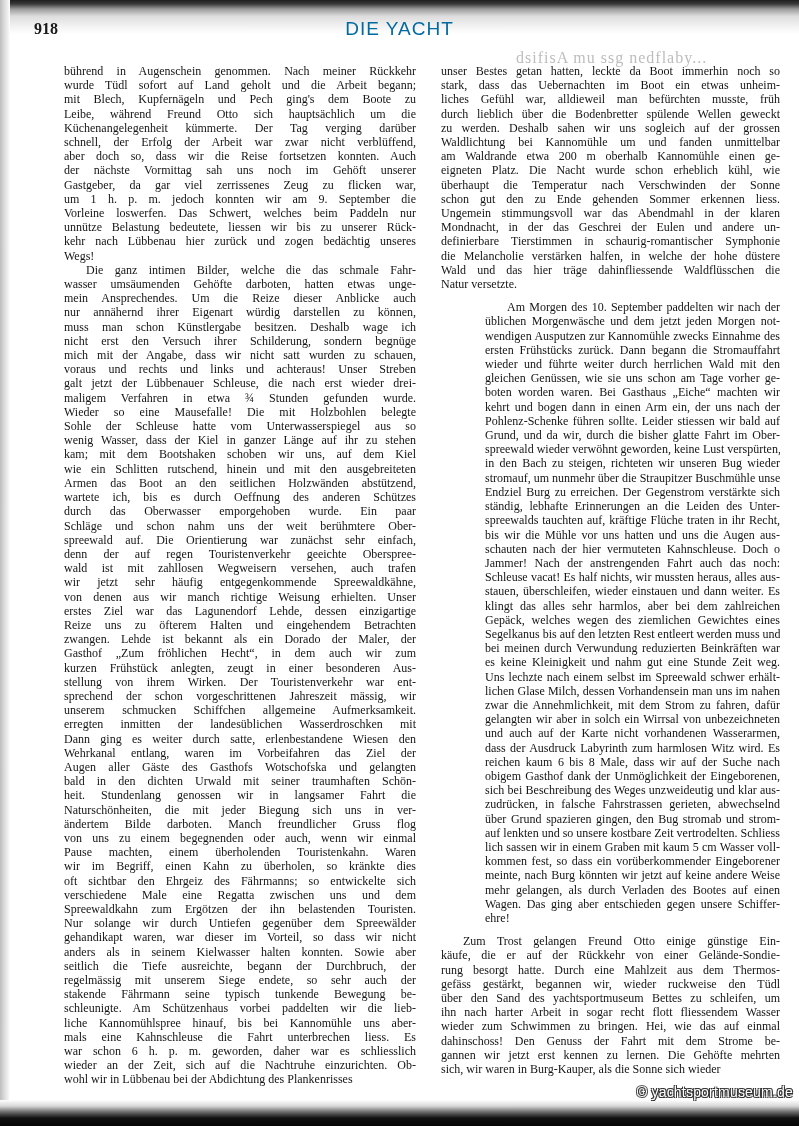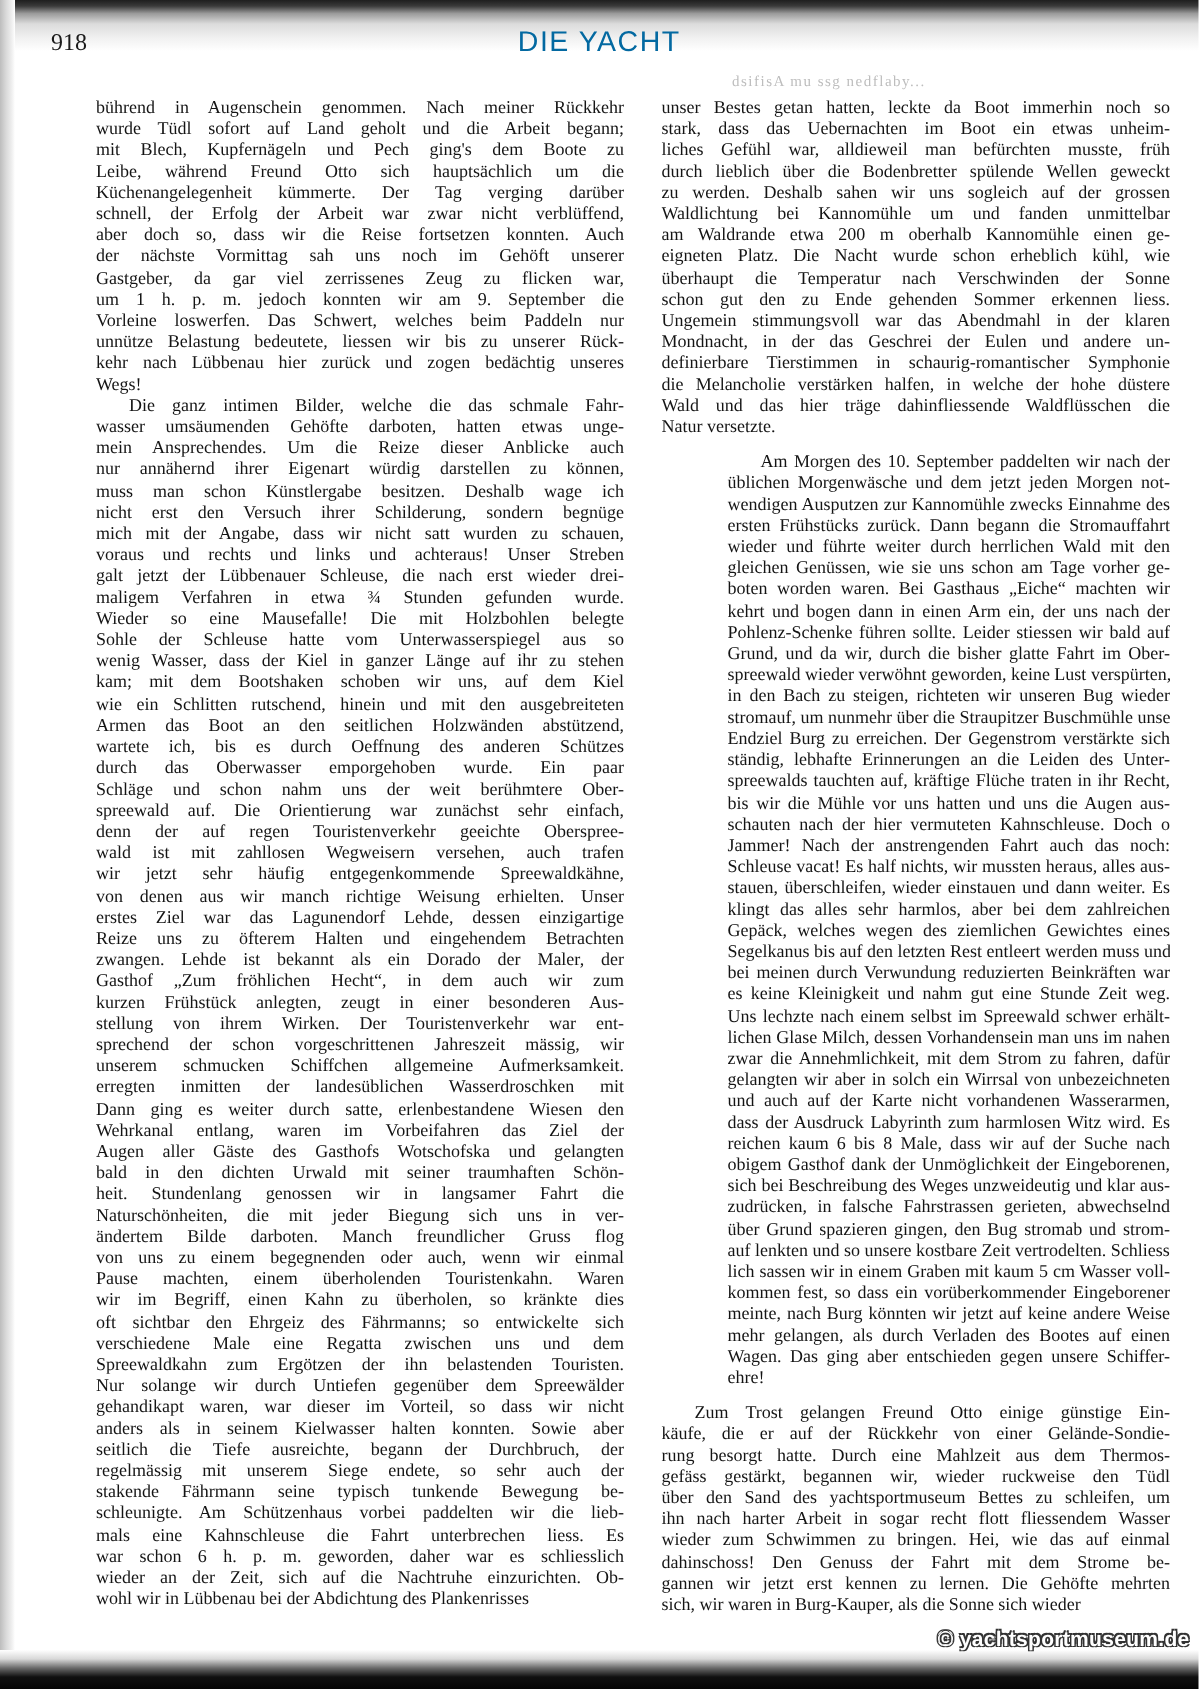--- a/index.html
+++ b/index.html
@@ -19,49 +19,49 @@
     .scan-bottom {
       position: absolute; left: 0; bottom: 0; width: 799px; height: 26px;
       background: linear-gradient(to top, #050505 0px, #101010 8px, #6a6a6a 14px, #d8d8d8 20px, #ffffff 26px);
     }
     .scan-left {
       position: absolute; left: 0; top: 0; width: 10px; height: 1126px;
       background: linear-gradient(to right, #bdbdbd 0px, #d9d9d9 4px, #f0f0f0 8px, #ffffff 10px);
     }
     .page-number {
       position: absolute; left: 34px; top: 20px;
-      font-size: 16px; font-weight: normal; color: #1a1a1a;
+      font-size: 16px; font-weight: bold; color: #1a1a1a;
     }
     .running-head {
       position: absolute; left: 0; width: 799px; top: 18px;
       text-align: center; font-size: 19px; letter-spacing: 1px;
       font-family: "Liberation Sans", "DejaVu Sans", sans-serif;
       color: #0369a1;
     }
     .bleed {
-      position: absolute; left: 488px; top: 49px;
-      font-size: 10px; color: #bdbdbd; letter-spacing: 1px;
+      position: absolute; left: 516px; top: 49px;
+      font-size: 16px; color: #bdbdbd; letter-spacing: 1px;
     }
     .column {
       position: absolute; top: 64px;
       font-size: 12px;
       line-height: 14.2px;
       text-align: justify;
       hyphens: none;
     }
     .col-left { left: 64px; width: 352px; }
     .col-right { left: 441px; width: 339px; }
     .column p { margin: 0; }
     .column p.gap { margin-top: 8px; }
     .line { display: block; text-align: justify; text-align-last: justify; white-space: nowrap; overflow: hidden; }
     .line.last { text-align-last: left; }
     .watermark {
       position: absolute; right: 6px; bottom: 26px;
       font-family: "Liberation Sans", "DejaVu Sans", sans-serif;
-      font-size: 14px; font-weight: bold; color: #ffffff;
+      font-size: 14px; font-weight: normal; color: #ffffff;
       text-shadow: -1px -1px 0 #333, 1px -1px 0 #333, -1px 1px 0 #333, 1px 1px 0 #333;
       letter-spacing: 0.2px;
     }
   </style>
 </head>
 <body>
 
 <div class="scan-top"></div>
 <div class="scan-left"></div>
 
@@ -133,20 +133,21 @@
       <span class="line">oft sichtbar den Ehrgeiz des Fährmanns; so entwickelte sich</span>
       <span class="line">verschiedene Male eine Regatta zwischen uns und dem</span>
       <span class="line">Spreewaldkahn zum Ergötzen der ihn belastenden Touristen.</span>
       <span class="line">Nur solange wir durch Untiefen gegenüber dem Spreewälder</span>
       <span class="line">gehandikapt waren, war dieser im Vorteil, so dass wir nicht</span>
       <span class="line">anders als in seinem Kielwasser halten konnten. Sowie aber</span>
       <span class="line">seitlich die Tiefe ausreichte, begann der Durchbruch, der</span>
       <span class="line">regelmässig mit unserem Siege endete, so sehr auch der</span>
       <span class="line">stakende Fährmann seine typisch tunkende Bewegung be-</span>
       <span class="line">schleunigte. Am Schützenhaus vorbei paddelten wir die lieb-</span>
+      <span class="line">liche Kannomühlspree hinauf, bis bei Kannomühle uns aber-</span>
       <span class="line">mals eine Kahnschleuse die Fahrt unterbrechen liess. Es</span>
       <span class="line">war schon 6 h. p. m. geworden, daher war es schliesslich</span>
       <span class="line">wieder an der Zeit, sich auf die Nachtruhe einzurichten. Ob-</span>
       <span class="line last">wohl wir in Lübbenau bei der Abdichtung des Plankenrisses</span>
     </p>
   </div>
 <div class="column col-right">
     <p>
       <span class="line">unser Bestes getan hatten, leckte da Boot immerhin noch so</span>
       <span class="line">stark, dass das Uebernachten im Boot ein etwas unheim-</span>

